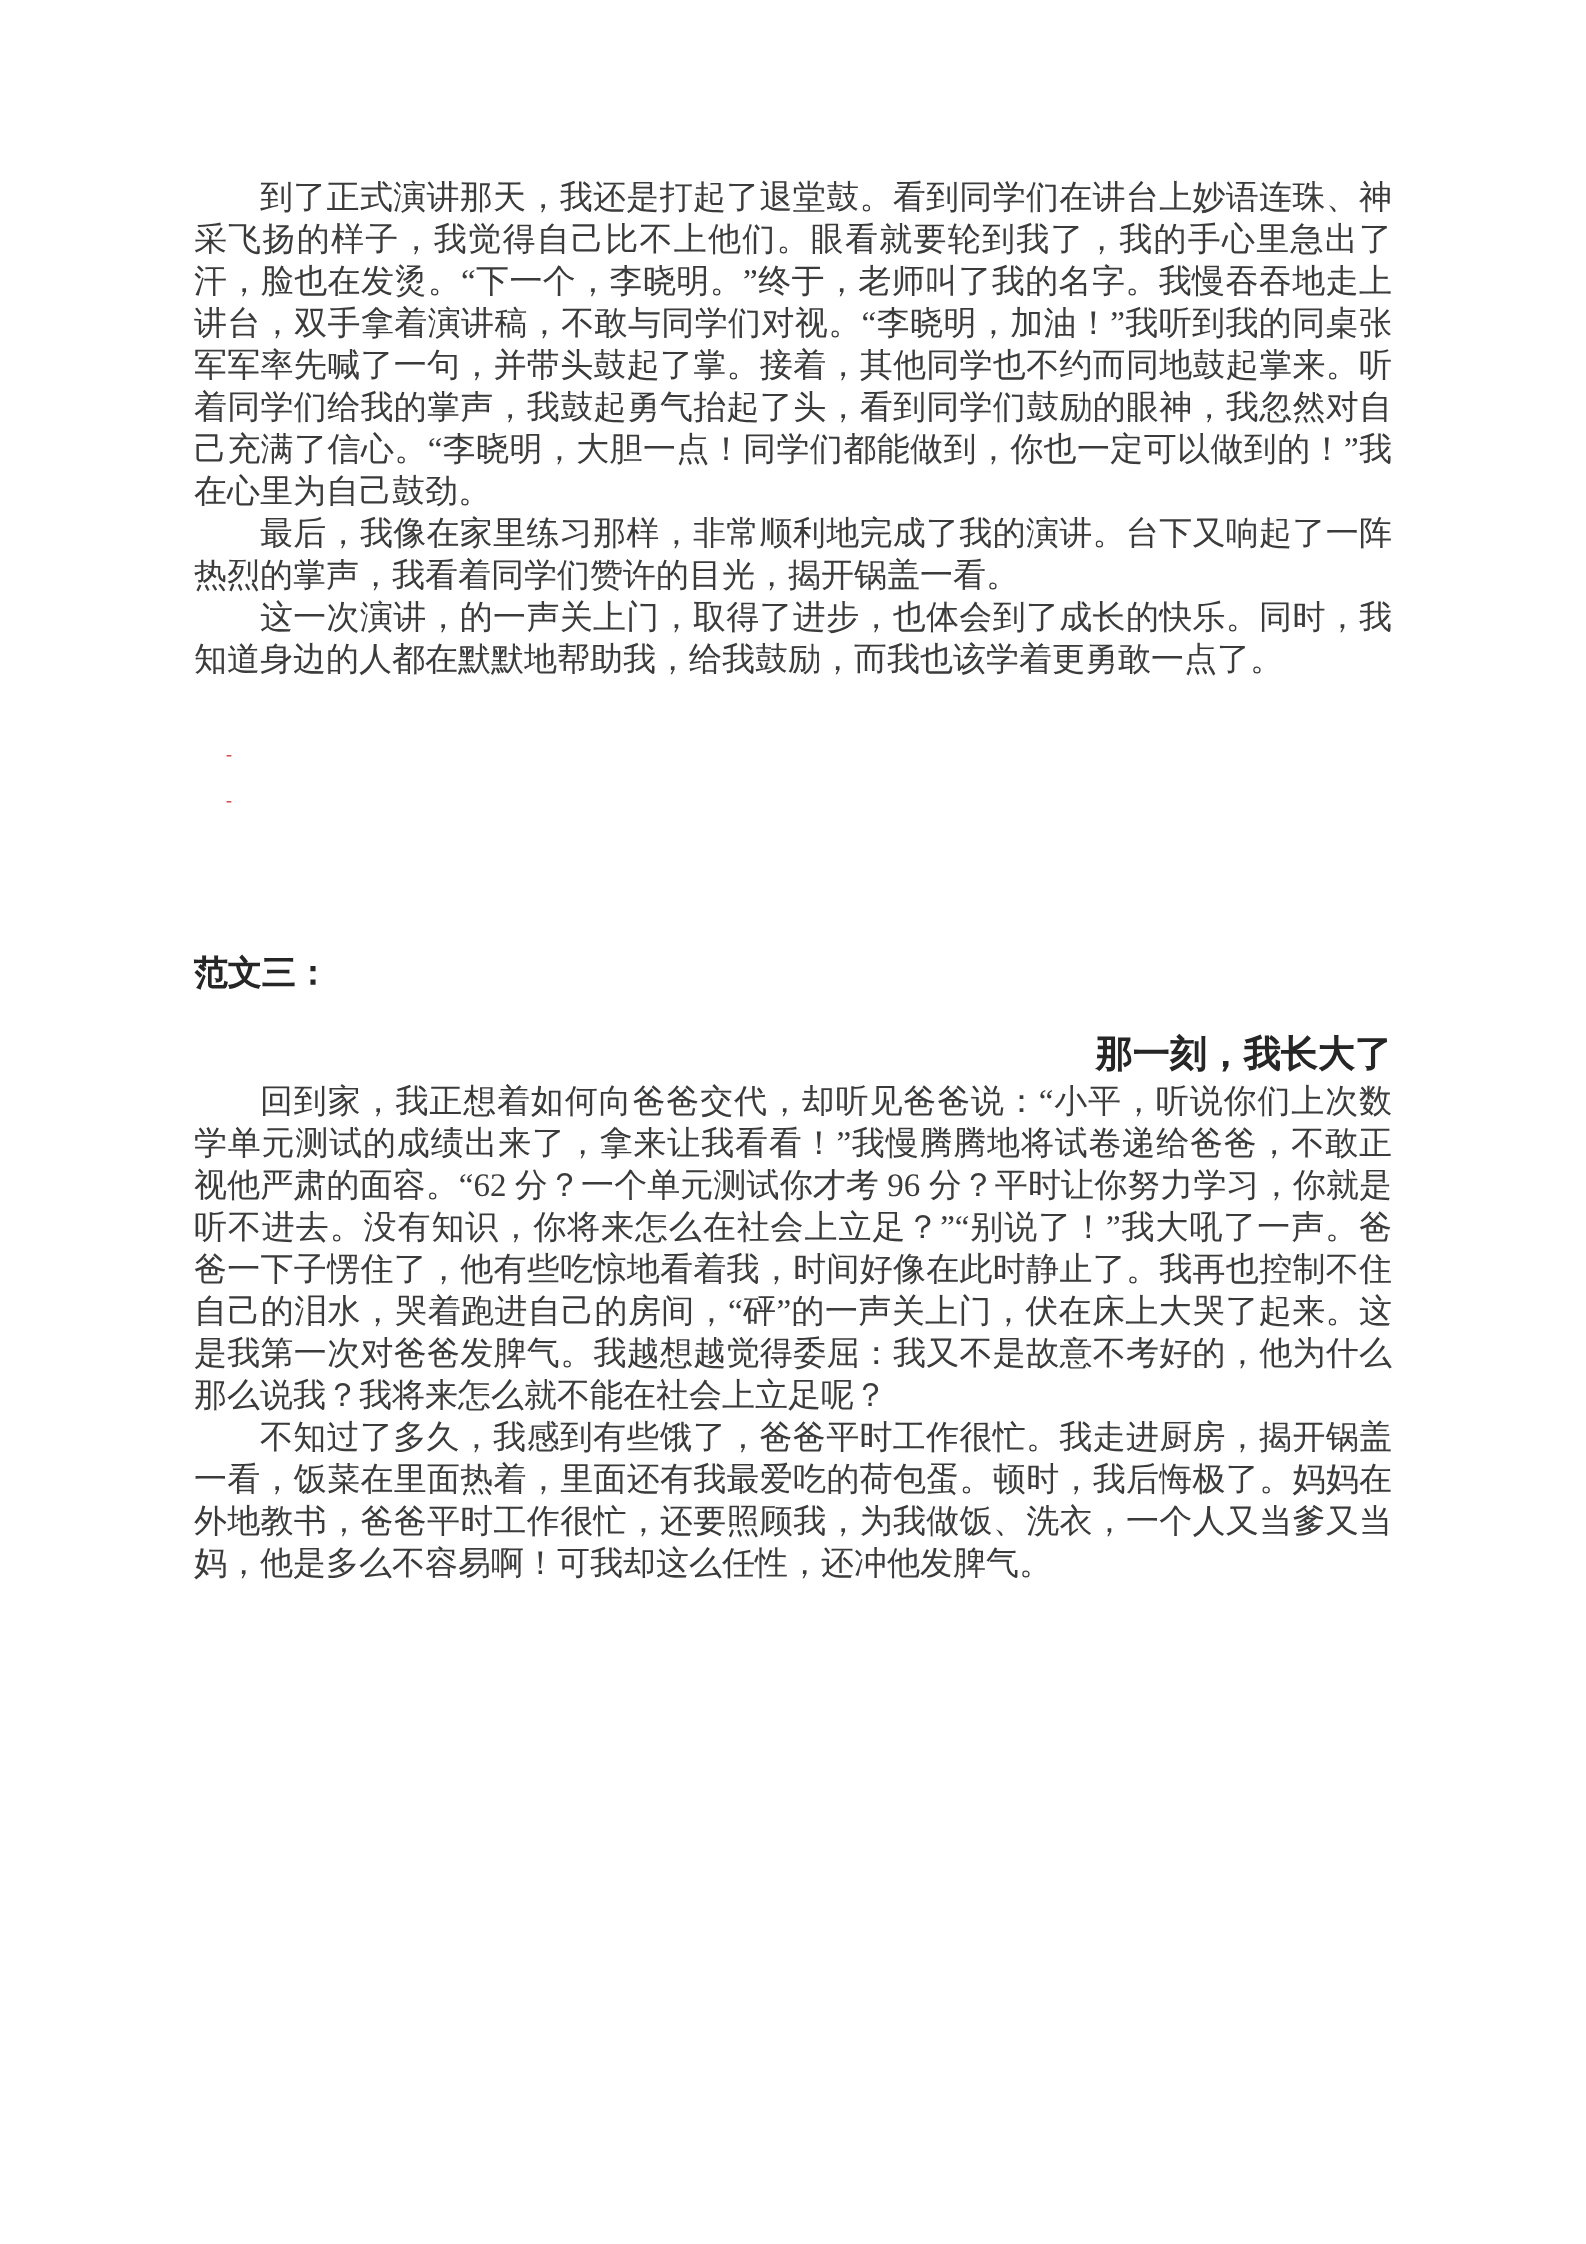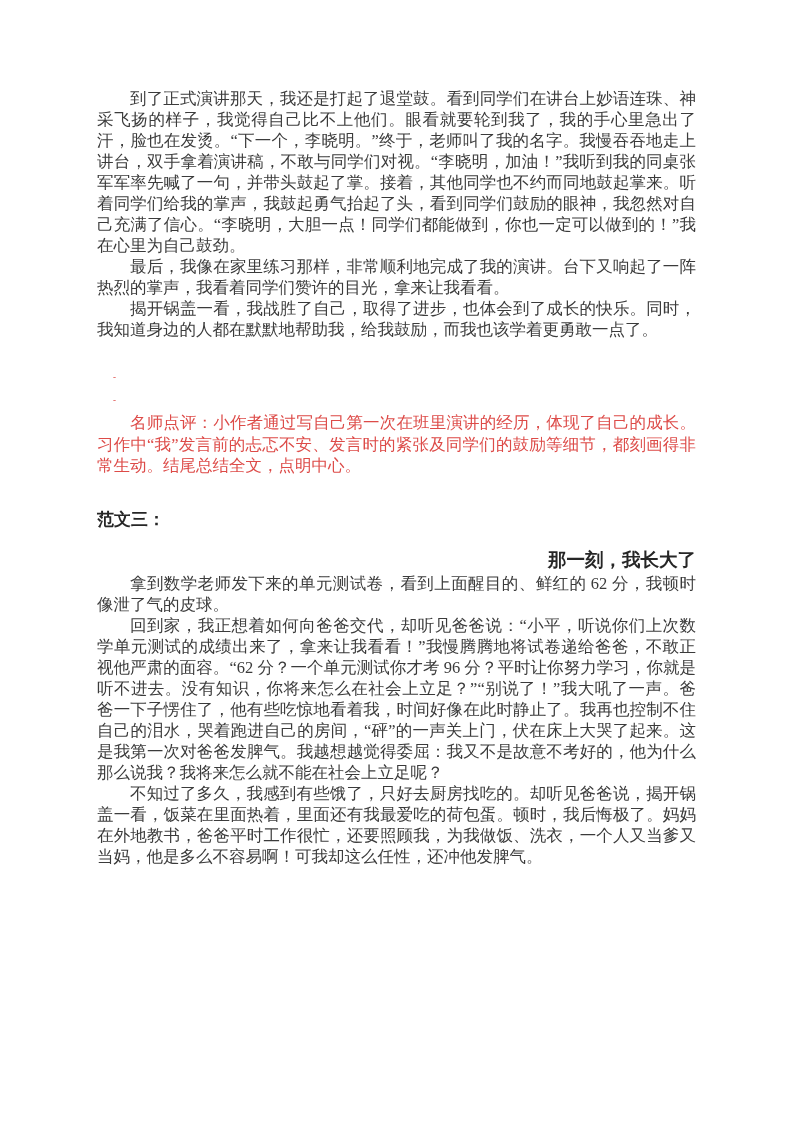--- a/index.html
+++ b/index.html
@@ -37,21 +37,21 @@
   }
   p.comment-par{
     margin:0;
     font-size:16.5px;
     line-height:21.5px;
     color:var(--red);
     text-align:justify;
     text-indent:2em;
   }
   h2.section-heading{
-    margin:32px 0 0 0;
+    margin:64px 0 0 0;
     font-family:"Liberation Sans","DejaVu Sans",sans-serif;
     font-size:17px;
     line-height:22px;
     font-weight:bold;
     color:var(--heading-color);
   }
   h1.essay-title{
     margin:17px 0 1px 0;
     text-align:right;
     font-family:"Liberation Sans","DejaVu Sans",sans-serif;
@@ -60,31 +60,29 @@
     font-weight:bold;
     color:var(--heading-color);
   }
 </style>
 </head>
 <body>
 
 <div class="page">
 
   <p class="body-par">到了正式演讲那天，我还是打起了退堂鼓。看到同学们在讲台上妙语连珠、神采飞扬的样子，我觉得自己比不上他们。眼看就要轮到我了，我的手心里急出了汗，脸也在发烫。“下一个，李晓明。”终于，老师叫了我的名字。我慢吞吞地走上讲台，双手拿着演讲稿，不敢与同学们对视。“李晓明，加油！”我听到我的同桌张军军率先喊了一句，并带头鼓起了掌。接着，其他同学也不约而同地鼓起掌来。听着同学们给我的掌声，我鼓起勇气抬起了头，看到同学们鼓励的眼神，我忽然对自己充满了信心。“李晓明，大胆一点！同学们都能做到，你也一定可以做到的！”我在心里为自己鼓劲。</p>
-  <p class="body-par">最后，我像在家里练习那样，非常顺利地完成了我的演讲。台下又响起了一阵热烈的掌声，我看着同学们赞许的目光，拿来让我看看。</p>
-  <p class="body-par">揭开锅盖一看，我战胜了自己，取得了进步，也体会到了成长的快乐。同时，我知道身边的人都在默默地帮助我，给我鼓励，而我也该学着更勇敢一点了。</p>
+  <p class="body-par">最后，我像在家里练习那样，非常顺利地完成了我的演讲。台下又响起了一阵热烈的掌声，我看着同学们赞许的目光，揭开锅盖一看。</p>
+  <p class="body-par">这一次演讲，的一声关上门，取得了进步，也体会到了成长的快乐。同时，我知道身边的人都在默默地帮助我，给我鼓励，而我也该学着更勇敢一点了。</p>
 
   <div class="stray-marks">
     <div class="stray-mark">-</div>
     <div class="stray-mark">-</div>
   </div>
 
-  <p class="comment-par">名师点评：小作者通过写自己第一次在班里演讲的经历，体现了自己的成长。习作中“我”发言前的忐忑不安、发言时的紧张及同学们的鼓励等细节，都刻画得非常生动。结尾总结全文，点明中心。</p>
 
   <h2 class="section-heading">范文三：</h2>
 
   <h1 class="essay-title">那一刻，我长大了</h1>
 
-  <p class="body-par">拿到数学老师发下来的单元测试卷，看到上面醒目的、鲜红的 62 分，我顿时像泄了气的皮球。</p>
   <p class="body-par">回到家，我正想着如何向爸爸交代，却听见爸爸说：“小平，听说你们上次数学单元测试的成绩出来了，拿来让我看看！”我慢腾腾地将试卷递给爸爸，不敢正视他严肃的面容。“62 分？一个单元测试你才考  96 分？平时让你努力学习，你就是听不进去。没有知识，你将来怎么在社会上立足？”“别说了！”我大吼了一声。爸爸一下子愣住了，他有些吃惊地看着我，时间好像在此时静止了。我再也控制不住自己的泪水，哭着跑进自己的房间，“砰”的一声关上门，伏在床上大哭了起来。这是我第一次对爸爸发脾气。我越想越觉得委屈：我又不是故意不考好的，他为什么那么说我？我将来怎么就不能在社会上立足呢？</p>
-  <p class="body-par">不知过了多久，我感到有些饿了，只好去厨房找吃的。却听见爸爸说，揭开锅盖一看，饭菜在里面热着，里面还有我最爱吃的荷包蛋。顿时，我后悔极了。妈妈在外地教书，爸爸平时工作很忙，还要照顾我，为我做饭、洗衣，一个人又当爹又当妈，他是多么不容易啊！可我却这么任性，还冲他发脾气。</p>
+  <p class="body-par">不知过了多久，我感到有些饿了，爸爸平时工作很忙。我走进厨房，揭开锅盖一看，饭菜在里面热着，里面还有我最爱吃的荷包蛋。顿时，我后悔极了。妈妈在外地教书，爸爸平时工作很忙，还要照顾我，为我做饭、洗衣，一个人又当爹又当妈，他是多么不容易啊！可我却这么任性，还冲他发脾气。</p>
 
 </div>
 
 </body></html>

